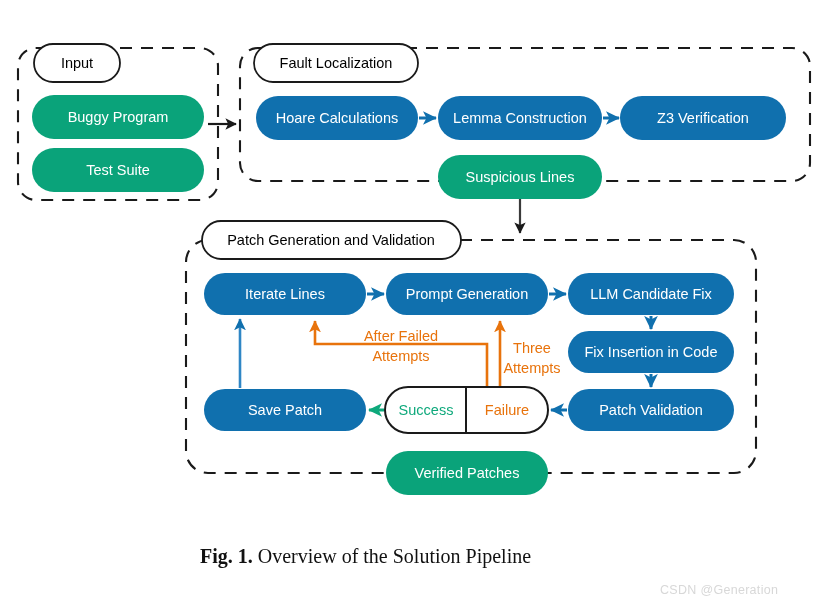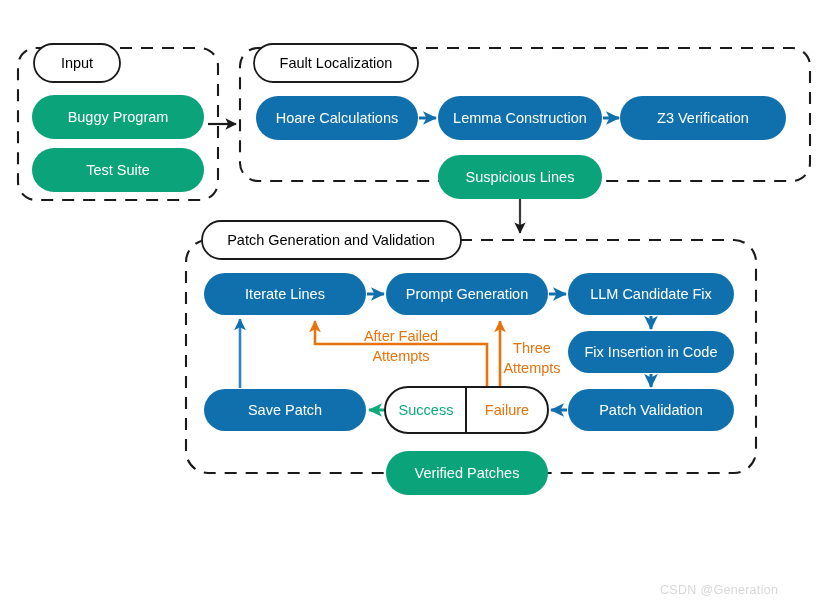--- a/index.html
+++ b/index.html
@@ -224,15 +224,19 @@
       <text class="edge-label" x="532" y="349">Three</text>
       <text class="edge-label" x="532" y="369">Attempts</text>
     </g>
 
     <g>
       <rect x="386" y="451" width="162" height="44" rx="22" ry="22" fill="#0AA37A"></rect>
       <text class="node-label" x="467" y="474">Verified Patches</text>
     </g>
   </svg>
 
+  <div class="caption">
+    <b>Fig. 1.</b>
+    <span>Overview of the Solution Pipeline</span>
+  </div>
 
   <div class="watermark">CSDN @Generation</div>
 </div>
 
 </body></html>

